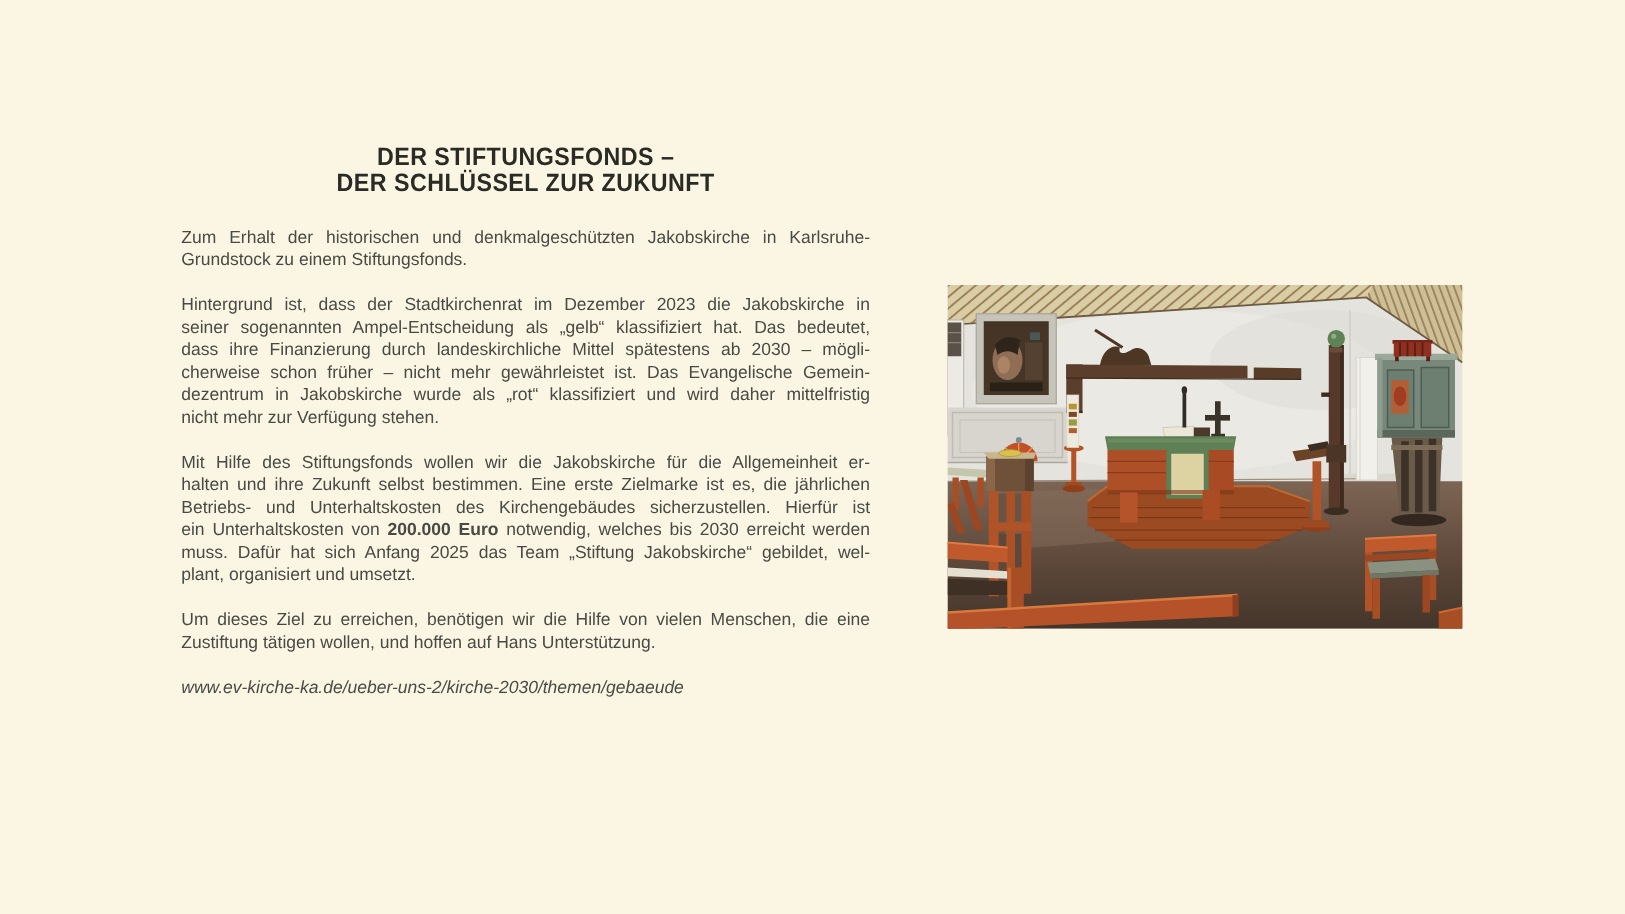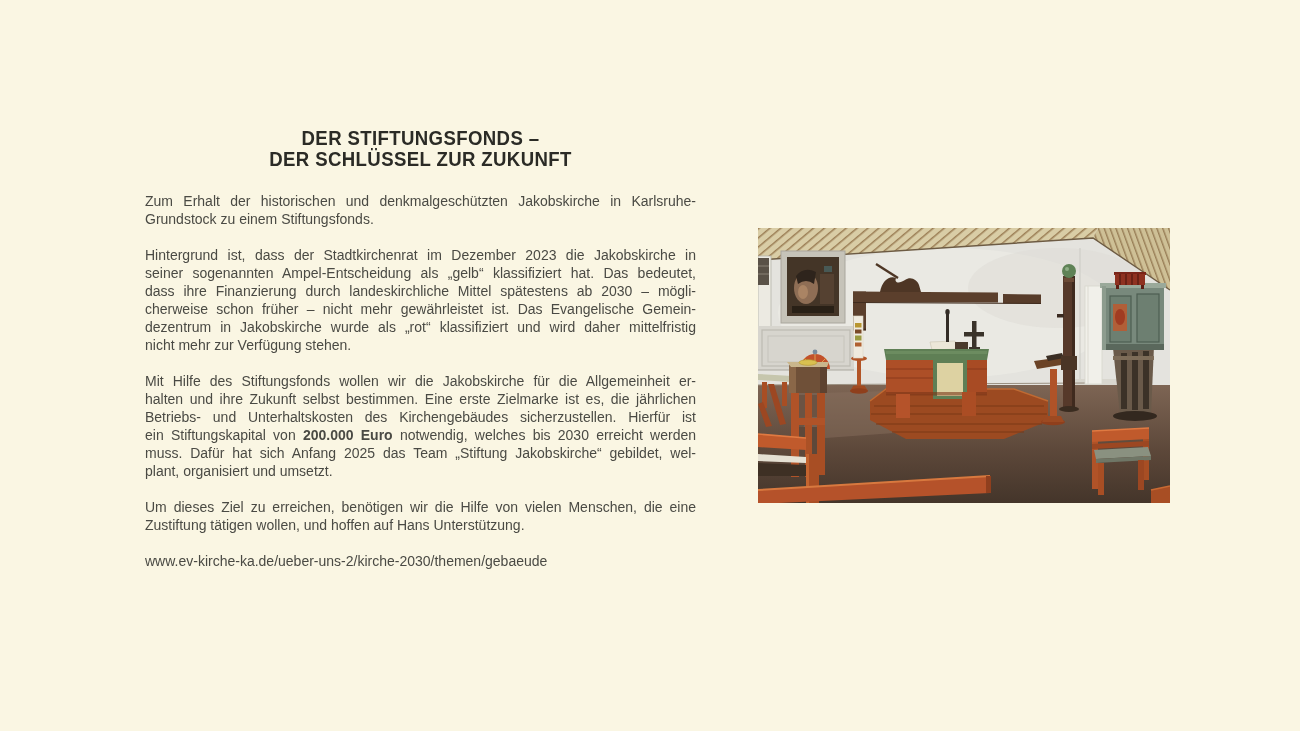--- a/index.html
+++ b/index.html
@@ -1,34 +1,34 @@
 <!DOCTYPE html>
 <html><head>
 <meta charset="utf-8">
 <style>
   html,body { margin:0; padding:0; background:#faf6e3; }
   .page {
     position:relative; width:1300px; height:731px;
     background:#faf6e3; overflow:hidden;
     font-family:"Liberation Sans", sans-serif;
   }
-  .text-column { position:absolute; left:145px; top:128px; width:551px; }
+  .text-column { position:absolute; left:145px; top:116px; width:551px; }
   .title {
     margin:0 0 22px 0; text-align:center; color:#2b2b26;
     font-size:20px; line-height:21px; font-weight:700; letter-spacing:0.4px;
     transform:scaleX(0.93); transform-origin:50% 0;
   }
   .title-line { display:block; }
   .paragraph { margin:0 0 18px 0; }
   .line {
     font-size:14px; line-height:18px; color:#4a4a44;
     white-space:nowrap;
   }
   .line.justify { text-align:justify; text-align-last:justify; }
-  .line.italic { }
+  .line.italic { font-style:italic; }
   .bold { font-weight:700; }
   .photo-wrap { position:absolute; left:758px; top:228px; width:412px; height:275px; }
   .photo-wrap svg { display:block; width:100%; height:100%; }
 </style>
 </head>
 <body>
 
 <div class="page">
 
   <div class="text-column">
@@ -46,21 +46,21 @@
           <div class="line justify">seiner sogenannten Ampel-Entscheidung als „gelb“ klassifiziert hat. Das bedeutet,</div>
           <div class="line justify">dass ihre Finanzierung durch landeskirchliche Mittel spätestens ab 2030 – mögli-</div>
           <div class="line justify">cherweise schon früher – nicht mehr gewährleistet ist. Das Evangelische Gemein-</div>
           <div class="line justify">dezentrum in Jakobskirche wurde als „rot“ klassifiziert und wird daher mittelfristig</div>
           <div class="line">nicht mehr zur Verfügung stehen.</div>
         </div>
         <div class="paragraph">
           <div class="line justify">Mit Hilfe des Stiftungsfonds wollen wir die Jakobskirche für die Allgemeinheit er-</div>
           <div class="line justify">halten und ihre Zukunft selbst bestimmen. Eine erste Zielmarke ist es, die jährlichen</div>
           <div class="line justify">Betriebs- und Unterhaltskosten des Kirchengebäudes sicherzustellen. Hierfür ist</div>
-          <div class="line justify"><span>ein Stiftungskapital von </span><span class="bold">200.000 Euro</span><span> notwendig, welches bis 2030 erreicht werden</span></div>
+          <div class="line justify"><span>ein Unterhaltskosten von </span><span class="bold">200.000 Euro</span><span> notwendig, welches bis 2030 erreicht werden</span></div>
           <div class="line justify">muss. Dafür hat sich Anfang 2025 das Team „Stiftung Jakobskirche“ gebildet, wel-</div>
           <div class="line">plant, organisiert und umsetzt.</div>
         </div>
         <div class="paragraph">
           <div class="line justify">Um dieses Ziel zu erreichen, benötigen wir die Hilfe von vielen Menschen, die eine</div>
           <div class="line">Zustiftung tätigen wollen, und hoffen auf Hans Unterstützung.</div>
         </div>
         <div class="paragraph">
           <div class="line italic">www.ev-kirche-ka.de/ueber-uns-2/kirche-2030/themen/gebaeude</div>
         </div>

